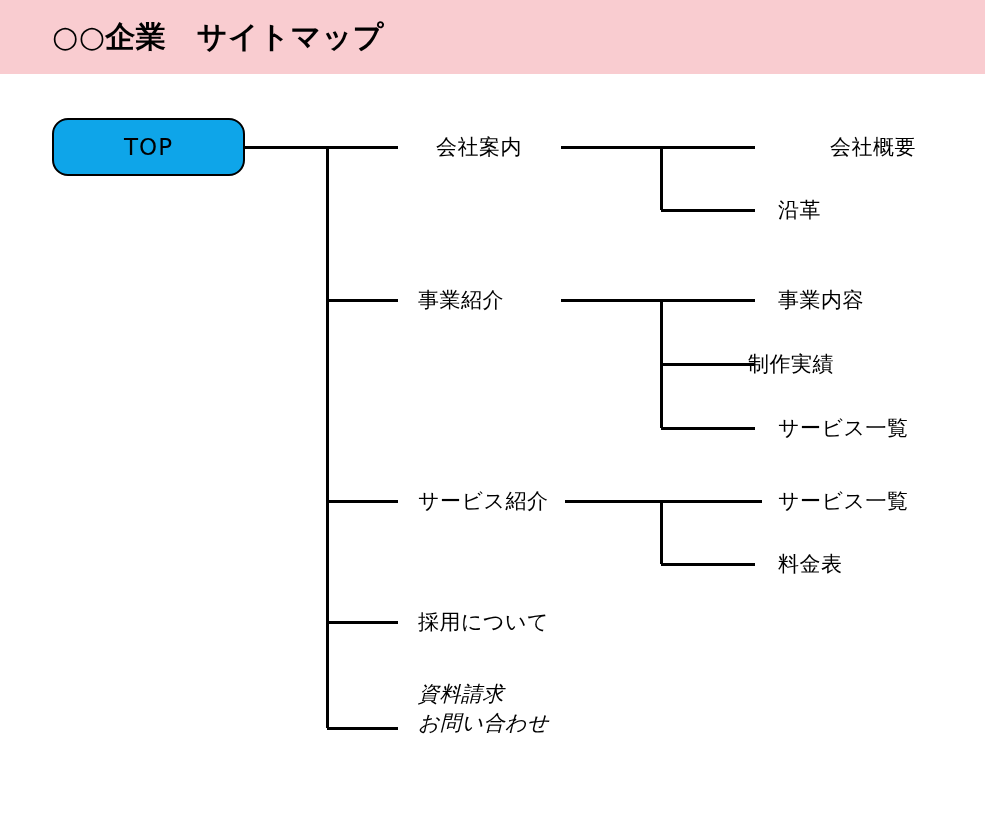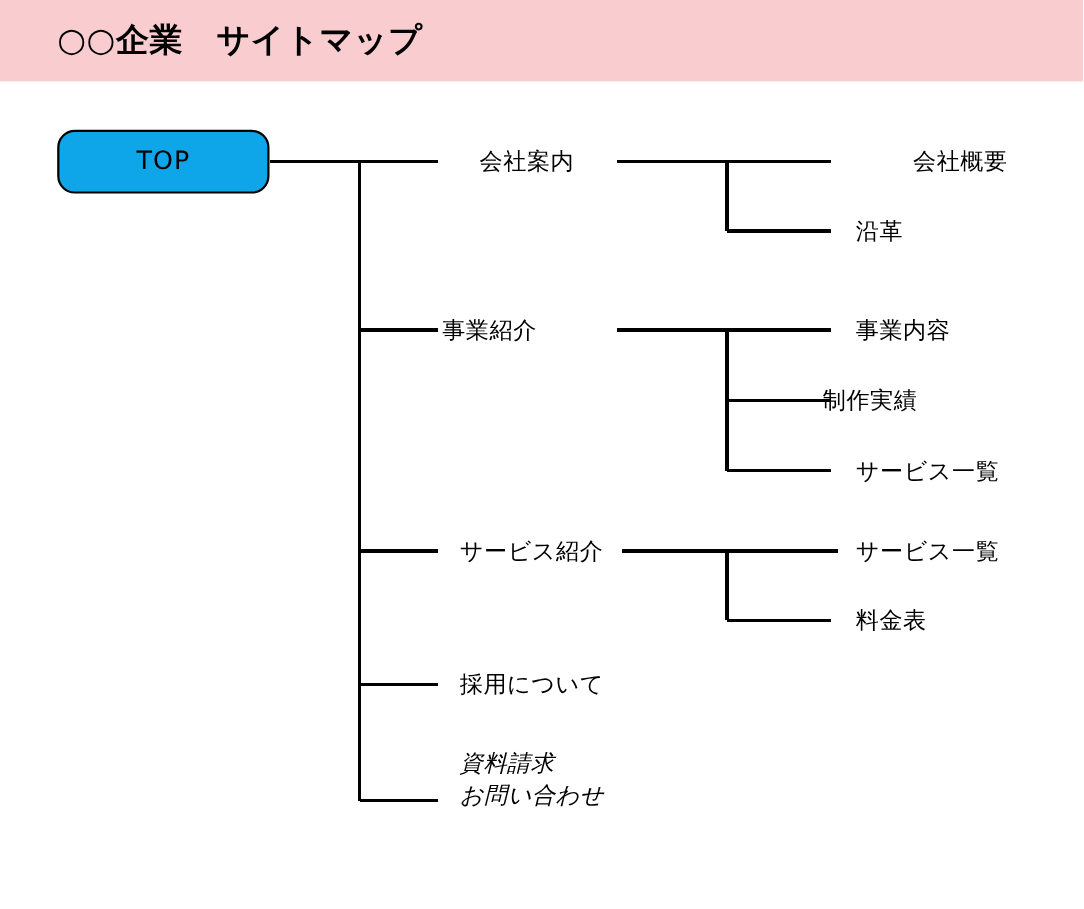--- a/index.html
+++ b/index.html
@@ -122,21 +122,21 @@
       <line x1="661" y1="564" x2="755" y2="564"></line>
     </g>
   </svg>
 
   <div id="top-node">
     <div id="top-node-label">TOP</div>
   </div>
 
   <div class="node-label level2-label" style="left:436px; top:133px;">会社案内</div>
 
-  <div class="node-label level2-label" style="left:402px; top:286px;">事業紹介</div>
+  <div class="node-label level2-label" style="left:418px; top:286px;">事業紹介</div>
 
   <div class="node-label level2-label" style="left:418px; top:487px;">サービス紹介</div>
 
   <div class="node-label level2-label" style="left:418px; top:608px;">採用について</div>
 
   <div class="node-label level2-label" style="left:418px; top:680px;font-style:italic;">資料請求
 お問い合わせ</div>
 
   <div class="node-label level3-label" style="left:814px; top:133px;margin-left:16px;">会社概要</div>
 

